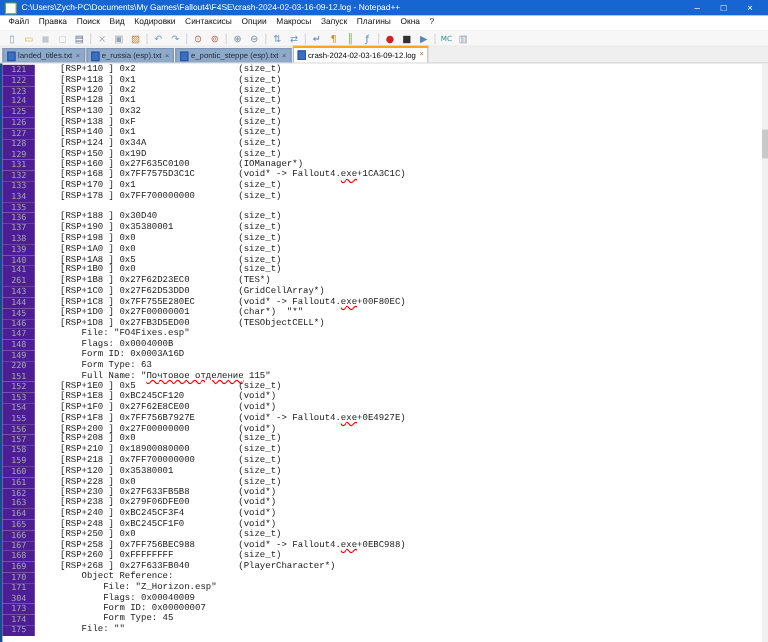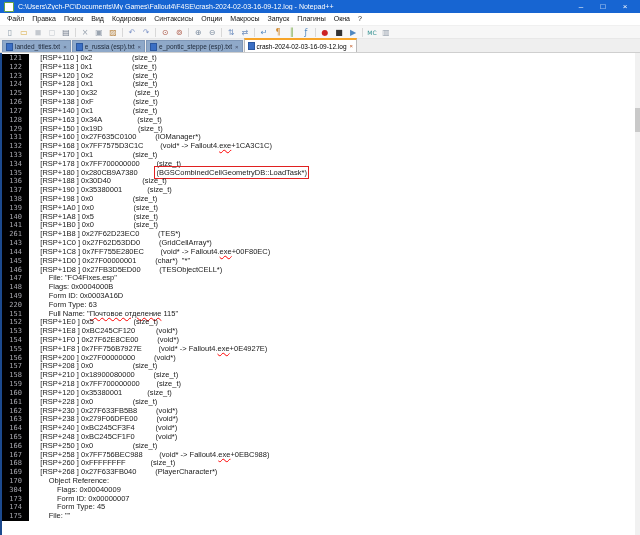--- a/index.html
+++ b/index.html
@@ -32,22 +32,22 @@
   .tab .x{margin-left:3px;font-size:6px;color:#44506a;}
   .tab.active{background:#fff;border-color:#bbb;border-top:2px solid #f7a428;color:#000;height:12px;}
   .tab.active .x{color:#c2571f;}
 
   
   .content{position:relative;height:485px;background:#fff;overflow:hidden;}
   .leftstrip{position:absolute;left:0;top:-25px;width:2px;height:510px;background:#1c4a8e;}
   .ed-lines{position:absolute;left:2px;top:1px;right:6px;}
   .ed-row{height:8.82px;line-height:8.82px;white-space:pre;display:flex;}
   .gut{display:inline-block;width:20px;flex:0 0 auto;text-align:right;padding-right:7px;
-       background:#000000;color:#a6a6ad;font-family:"DejaVu Sans Mono",monospace;font-size:7px;}
-  .code{font-family:Liberation Sans, sans-serif;font-size:7.5px;color:#202020;padding-left:3px;text-align:right;}
+       background:#4c1d95;color:#a6a6ad;font-family:"DejaVu Sans Mono",monospace;font-size:7px;}
+  .code{font-family:Liberation Mono, monospace;font-size:7.5px;color:#202020;padding-left:3px;text-align:right;}
   .squiggle{text-decoration-line:underline;text-decoration-style:wavy;text-decoration-color:#f00;
             text-decoration-thickness:1px;text-underline-offset:1px;margin-top:48px;}
   .redbox{outline:1.5px solid #e02020;outline-offset:1px;}
 
   
   .vscroll{position:absolute;right:0;top:0;width:5px;height:485px;background:#f1f1f1;}
   .vthumb{position:absolute;left:0;right:0;top:55px;height:24px;background:#c9c9c9;}
 </style>
 </head>
 <body>
@@ -140,27 +140,27 @@
 
   <div class="content">
     <div class="ed-lines">
         <div class="ed-row"><span class="gut">121</span><span class="code">    [RSP+110 ] 0x2                   (size_t)</span></div>
         <div class="ed-row"><span class="gut">122</span><span class="code">    [RSP+118 ] 0x1                   (size_t)</span></div>
         <div class="ed-row"><span class="gut">123</span><span class="code">    [RSP+120 ] 0x2                   (size_t)</span></div>
         <div class="ed-row"><span class="gut">124</span><span class="code">    [RSP+128 ] 0x1                   (size_t)</span></div>
         <div class="ed-row"><span class="gut">125</span><span class="code">    [RSP+130 ] 0x32                  (size_t)</span></div>
         <div class="ed-row"><span class="gut">126</span><span class="code">    [RSP+138 ] 0xF                   (size_t)</span></div>
         <div class="ed-row"><span class="gut">127</span><span class="code">    [RSP+140 ] 0x1                   (size_t)</span></div>
-        <div class="ed-row"><span class="gut">128</span><span class="code">    [RSP+163 ] 0x34A                 (size_t)</span></div>
+        <div class="ed-row"><span class="gut">128</span><span class="code">    [RSP+124 ] 0x34A                 (size_t)</span></div>
         <div class="ed-row"><span class="gut">129</span><span class="code">    [RSP+150 ] 0x19D                 (size_t)</span></div>
         <div class="ed-row"><span class="gut">131</span><span class="code">    [RSP+160 ] 0x27F635C0100         (IOManager*)</span></div>
         <div class="ed-row"><span class="gut">132</span><span class="code">    [RSP+168 ] 0x7FF7575D3C1C        (void* -&gt; Fallout4.<span class="squiggle">exe</span>+1CA3C1C)</span></div>
         <div class="ed-row"><span class="gut">133</span><span class="code">    [RSP+170 ] 0x1                   (size_t)</span></div>
         <div class="ed-row"><span class="gut">134</span><span class="code">    [RSP+178 ] 0x7FF700000000        (size_t)</span></div>
-        <div class="ed-row"><span class="gut">135</span><span class="code">    [RSP+180 ] 0x280CB9A7380         <span class="redbox">(BGSCombinedCellGeometryDB::LoadTask*)</span></span></div>
+        <div class="ed-row"><span class="gut">135</span></div>
         <div class="ed-row"><span class="gut">136</span><span class="code">    [RSP+188 ] 0x30D40               (size_t)</span></div>
         <div class="ed-row"><span class="gut">137</span><span class="code">    [RSP+190 ] 0x35380001            (size_t)</span></div>
         <div class="ed-row"><span class="gut">138</span><span class="code">    [RSP+198 ] 0x0                   (size_t)</span></div>
         <div class="ed-row"><span class="gut">139</span><span class="code">    [RSP+1A0 ] 0x0                   (size_t)</span></div>
         <div class="ed-row"><span class="gut">140</span><span class="code">    [RSP+1A8 ] 0x5                   (size_t)</span></div>
         <div class="ed-row"><span class="gut">141</span><span class="code">    [RSP+1B0 ] 0x0                   (size_t)</span></div>
         <div class="ed-row"><span class="gut">261</span><span class="code">    [RSP+1B8 ] 0x27F62D23EC0         (TES*)</span></div>
         <div class="ed-row"><span class="gut">143</span><span class="code">    [RSP+1C0 ] 0x27F62D53DD0         (GridCellArray*)</span></div>
         <div class="ed-row"><span class="gut">144</span><span class="code">    [RSP+1C8 ] 0x7FF755E280EC        (void* -&gt; Fallout4.<span class="squiggle">exe</span>+00F80EC)</span></div>
         <div class="ed-row"><span class="gut">145</span><span class="code">    [RSP+1D0 ] 0x27F00000001         (char*)  "*"</span></div>
@@ -182,20 +182,21 @@
         <div class="ed-row"><span class="gut">161</span><span class="code">    [RSP+228 ] 0x0                   (size_t)</span></div>
         <div class="ed-row"><span class="gut">162</span><span class="code">    [RSP+230 ] 0x27F633FB5B8         (void*)</span></div>
         <div class="ed-row"><span class="gut">163</span><span class="code">    [RSP+238 ] 0x279F06DFE00         (void*)</span></div>
         <div class="ed-row"><span class="gut">164</span><span class="code">    [RSP+240 ] 0xBC245CF3F4          (void*)</span></div>
         <div class="ed-row"><span class="gut">165</span><span class="code">    [RSP+248 ] 0xBC245CF1F0          (void*)</span></div>
         <div class="ed-row"><span class="gut">166</span><span class="code">    [RSP+250 ] 0x0                   (size_t)</span></div>
         <div class="ed-row"><span class="gut">167</span><span class="code">    [RSP+258 ] 0x7FF756BEC988        (void* -&gt; Fallout4.<span class="squiggle">exe</span>+0EBC988)</span></div>
         <div class="ed-row"><span class="gut">168</span><span class="code">    [RSP+260 ] 0xFFFFFFFF            (size_t)</span></div>
         <div class="ed-row"><span class="gut">169</span><span class="code">    [RSP+268 ] 0x27F633FB040         (PlayerCharacter*)</span></div>
         <div class="ed-row"><span class="gut">170</span><span class="code">        Object Reference:</span></div>
+        <div class="ed-row"><span class="gut">171</span><span class="code">            File: "Z_Horizon.esp"</span></div>
         <div class="ed-row"><span class="gut">304</span><span class="code">            Flags: 0x00040009</span></div>
         <div class="ed-row"><span class="gut">173</span><span class="code">            Form ID: 0x00000007</span></div>
         <div class="ed-row"><span class="gut">174</span><span class="code">            Form Type: 45</span></div>
         <div class="ed-row"><span class="gut">175</span><span class="code">        File: ""</span></div>
       </div>
     <div class="leftstrip"></div>
     <div class="vscroll">
 
       <div class="vthumb"></div>
     </div>

